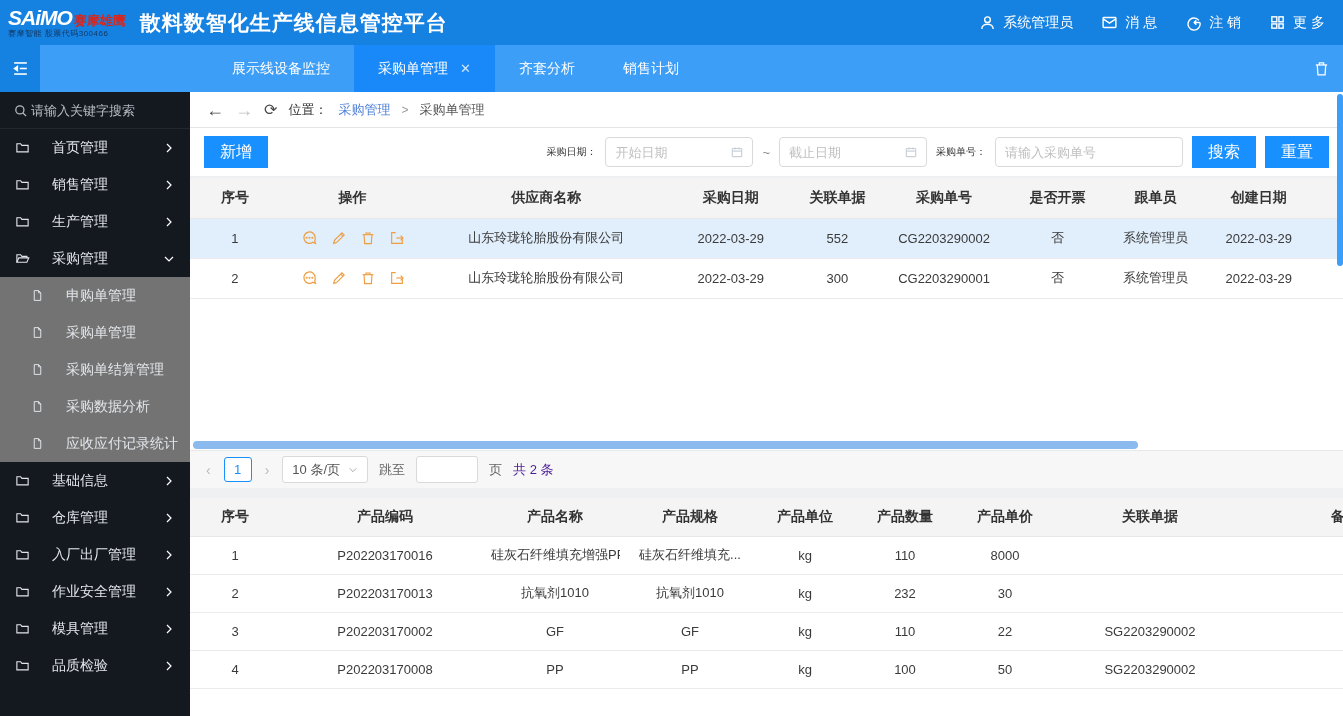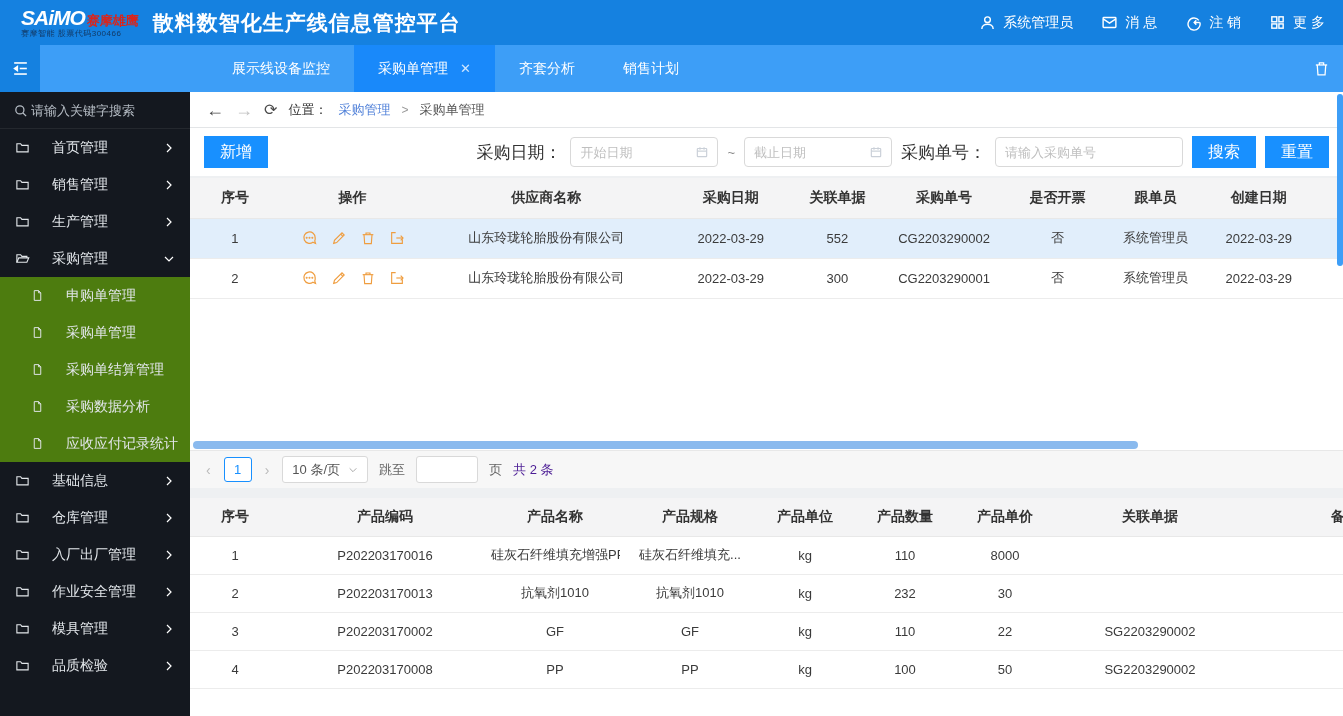--- a/index.html
+++ b/index.html
@@ -1,21 +1,21 @@
 <!DOCTYPE html>
 <html><head>
 <meta charset="utf-8">
 <style>
   * { box-sizing: border-box; }
   html,body { margin:0; padding:0; }
   body { font-family:"Liberation Sans","DejaVu Sans",sans-serif; }
   .app { width:1343px; height:716px; position:relative; overflow:hidden; background:#eef0f2; }
 
   
-  .header { height:45px; background:#1581e0; display:flex; align-items:center; padding:0 18px 0 21px; color:#fff; }
+  .header { height:45px; background:#1581e0; display:flex; align-items:center; padding:0 18px 0 8px; color:#fff; }
   .logo { display:flex; flex-direction:column; line-height:1; margin-right:14px; cursor:default; }
   .logo-top { display:flex; align-items:baseline; }
   .logo-main { font-size:21px; font-weight:bold; font-style:italic; letter-spacing:-1px; }
   .logo-sub { font-size:13px; font-weight:bold; color:#d9251c; margin-left:2px; }
   .logo-tagline { font-size:8px; color:#123a66; margin-top:2px; letter-spacing:0.5px; }
   .app-title { font-size:21px; font-weight:bold; letter-spacing:1px; }
   .header-right { margin-left:auto; display:flex; align-items:center; gap:28px; font-size:14px; }
   .header-item { display:flex; align-items:center; gap:7px; cursor:pointer; }
   .hicon { display:flex; align-items:center; }
 
@@ -30,40 +30,40 @@
 
   
   .main { display:flex; height:624px; }
   .sidebar { width:190px; background:#14181f; color:#e2e6ea; flex-shrink:0; overflow:hidden; display:flex; flex-direction:column; }
   .side-search { height:37px; display:flex; align-items:center; gap:1px; padding:0 13px; border-bottom:1px solid rgba(255,255,255,0.07); flex-shrink:0; }
   .side-search input { background:transparent; border:none; outline:none; color:#ced4da; font-size:13px; width:138px; }
   .side-search input::placeholder { color:#b6bdc5; }
   .menu-item { height:37px; display:flex; align-items:center; padding:0 15px; font-size:14px; cursor:pointer; flex-shrink:0; }
   .menu-item .mlabel { margin-left:22px; white-space:nowrap; }
   .menu-item .chev { margin-left:auto; display:flex; align-items:center; }
-  .submenu { background:#4d7c0f; flex-shrink:0; }
+  .submenu { background:#737373; flex-shrink:0; }
   .submenu .menu-item { padding-left:31px; }
 
   .content { flex:1; display:flex; flex-direction:column; overflow:hidden; position:relative; background:#eef0f2; }
 
   
   .breadcrumb { height:36px; background:#fff; display:flex; align-items:center; gap:11px; padding:0 16px; border-bottom:1px solid #e3e5e7; font-size:13px; color:#444; flex-shrink:0; }
   .bc-back { font-size:18px; color:#4a4a4a; cursor:pointer; line-height:1; }
   .bc-fwd { font-size:18px; color:#c3c3c3; cursor:pointer; line-height:1; }
   .bc-refresh { font-size:16px; color:#4a4a4a; cursor:pointer; line-height:1; }
   .bc-label { color:#333; }
   .bc-link { color:#4e7fd8; cursor:pointer; }
   .bc-sep { color:#999; font-size:12px; }
   .bc-cur { color:#555; }
 
   
   .toolbar { height:50px; background:#fff; display:flex; align-items:center; padding:0 14px; border-bottom:2px solid #eef0f2; flex-shrink:0; }
   .btn { background:#1890ff; color:#fff; border:none; border-radius:0; font-size:16px; height:32px; padding:0 16px; cursor:pointer; font-family:inherit; }
   .toolbar-right { margin-left:auto; display:flex; align-items:center; gap:9px; }
-  .field-label { font-size:17px; color:#333; white-space:nowrap; }
+  .field-label { font-size:10px; color:#333; white-space:nowrap; }
   .input-wrap { display:flex; align-items:center; border:1px solid #d9d9d9; border-radius:4px; height:30px; background:#fff; }
   .input-wrap input { border:none; outline:none; font-size:13px; color:#333; padding:0 9px; width:100%; background:transparent; font-family:inherit; }
   input::placeholder { color:#bfbfbf; }
   .date-input { width:148px; }
   .order-input { width:188px; }
   .cal-icon { margin-right:8px; color:#cad0d8; display:flex; flex-shrink:0; }
   .tilde { color:#888; font-size:13px; }
 
   
   .orders-section { background:#fff; height:310px; display:flex; flex-direction:column; flex-shrink:0; }

